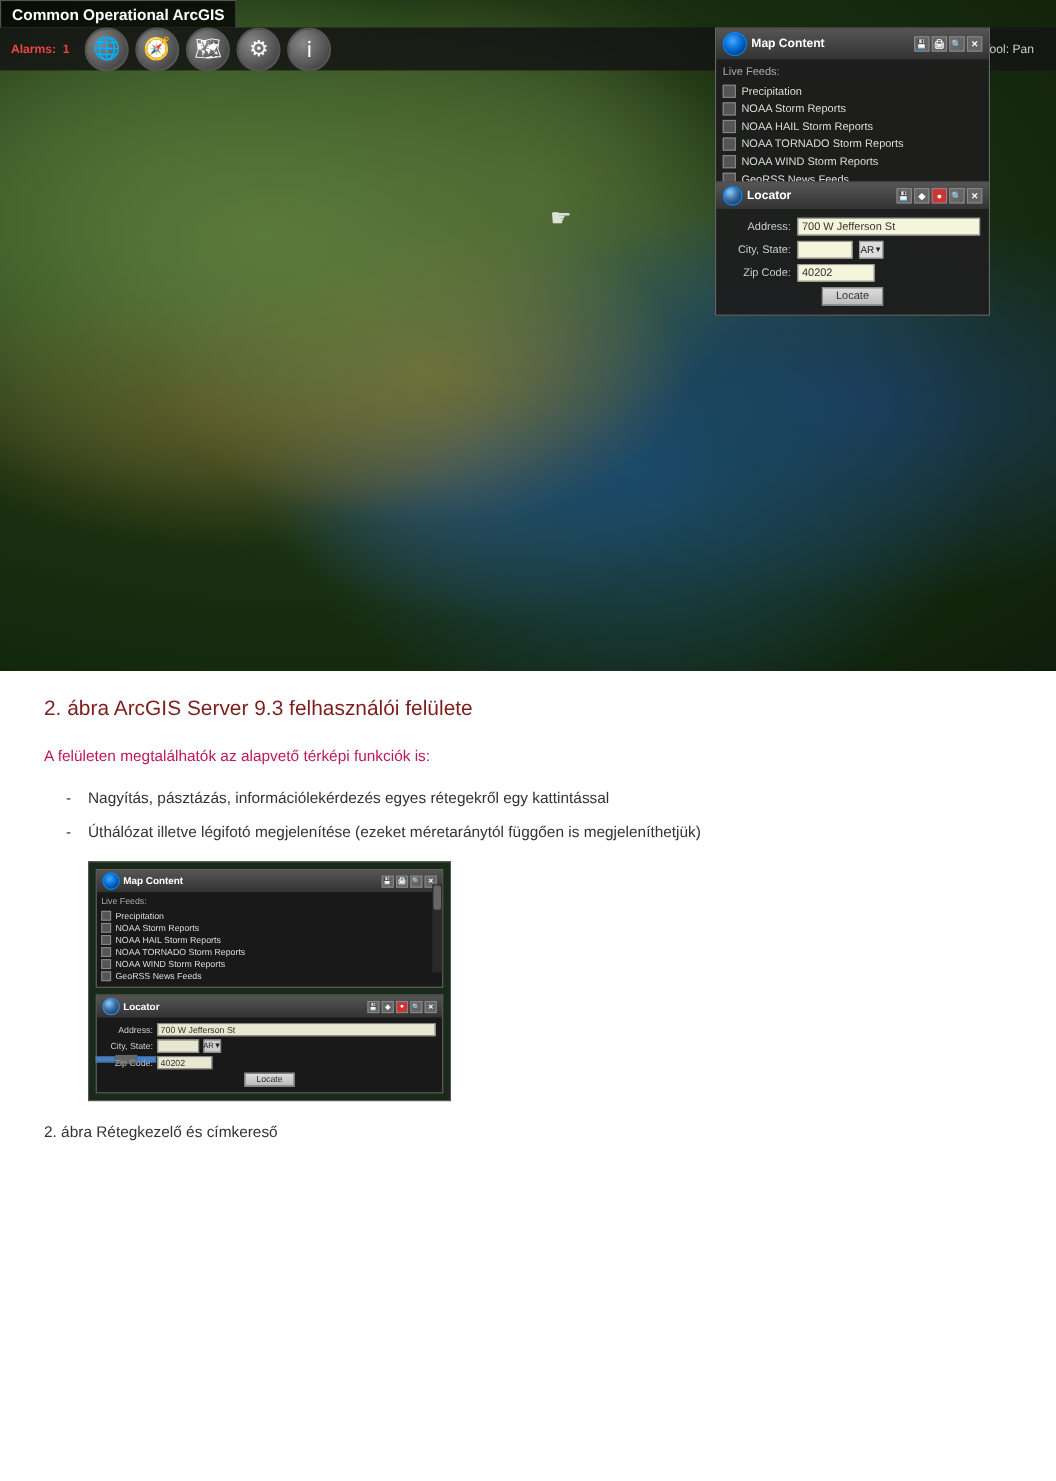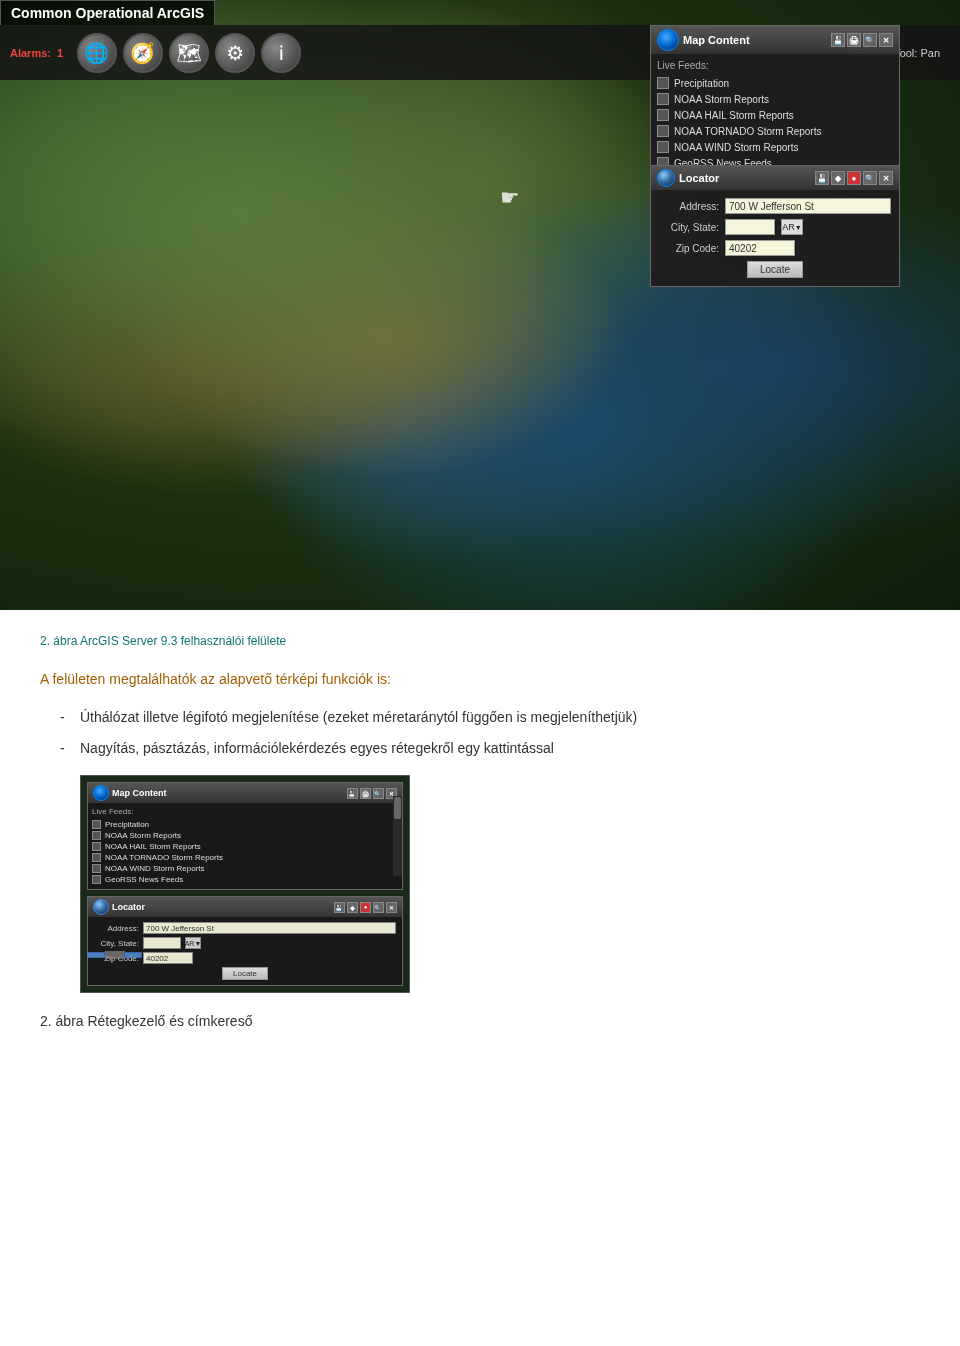--- a/index.html
+++ b/index.html
@@ -57,21 +57,21 @@
       padding: 4px 10px;
       z-index: 10;
     }
 
     
     .toolbar {
       position: absolute;
       top: 25px; left: 0;
       right: 0;
       background: rgba(20,20,20,0.85);
-      height: 55px;
+      height: 39px;
       display: flex;
       align-items: center;
       padding: 0 10px;
       z-index: 10;
       gap: 6px;
     }
 
     .toolbar-alarms {
       color: #ccc;
       font-size: 11px;
@@ -287,28 +287,28 @@
       color: #333;
     }
 
     
     .doc-content {
       padding: 24px 40px;
       background: #fff;
     }
 
     .figure-caption {
-      font-size: 12px;
-      color: #0f766e;
+      font-size: 19px;
+      color: #7f1d1d;
       margin-bottom: 20px;
     }
 
     .body-text {
       font-size: 14px;
-      color: #a16207;
+      color: #be185d;
       margin-bottom: 16px;
       line-height: 1.6;
     }
 
     .bullet-list {
       list-style: none;
       padding: 0;
       margin: 0 0 16px 20px;
     }
 
@@ -664,24 +664,24 @@
 </div>
 
 <div class="doc-content">
 
   <p class="figure-caption">2. ábra ArcGIS Server 9.3 felhasználói felülete</p>
 
   <p class="body-text">A felületen megtalálhatók az alapvető térképi funkciók is:</p>
 
   <ul class="bullet-list">
     <li>
-      <span>Úthálózat illetve légifotó megjelenítése (ezeket méretaránytól függően is megjeleníthetjük)</span>
+      <span>Nagyítás, pásztázás, információlekérdezés egyes rétegekről egy kattintással</span>
     </li>
     <li>
-      <span>Nagyítás, pásztázás, információlekérdezés egyes rétegekről egy kattintással</span>
+      <span>Úthálózat illetve légifotó megjelenítése (ezeket méretaránytól függően is megjeleníthetjük)</span>
     </li>
   </ul>
 
   <div class="small-screenshot">
 
     <div class="ss-map-content-panel">
       <div class="ss-panel-title">
         <div style="display:flex; align-items:center; gap:3px;">
           <div class="ss-globe"></div>
           <span>Map Content</span>

